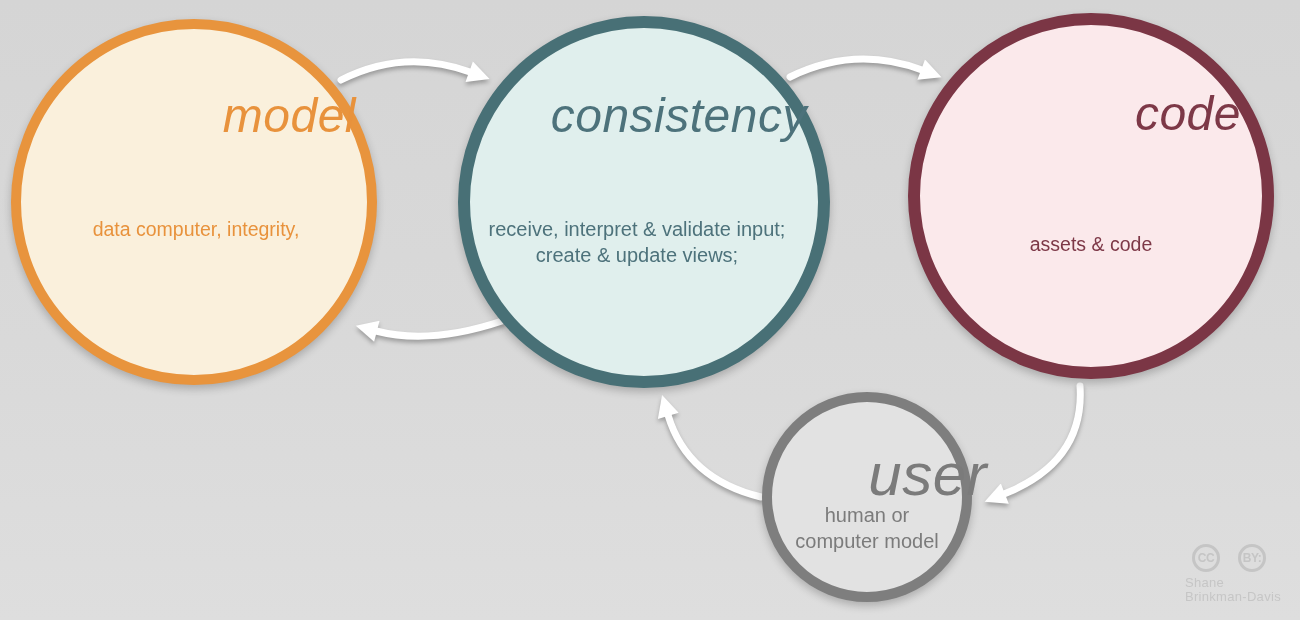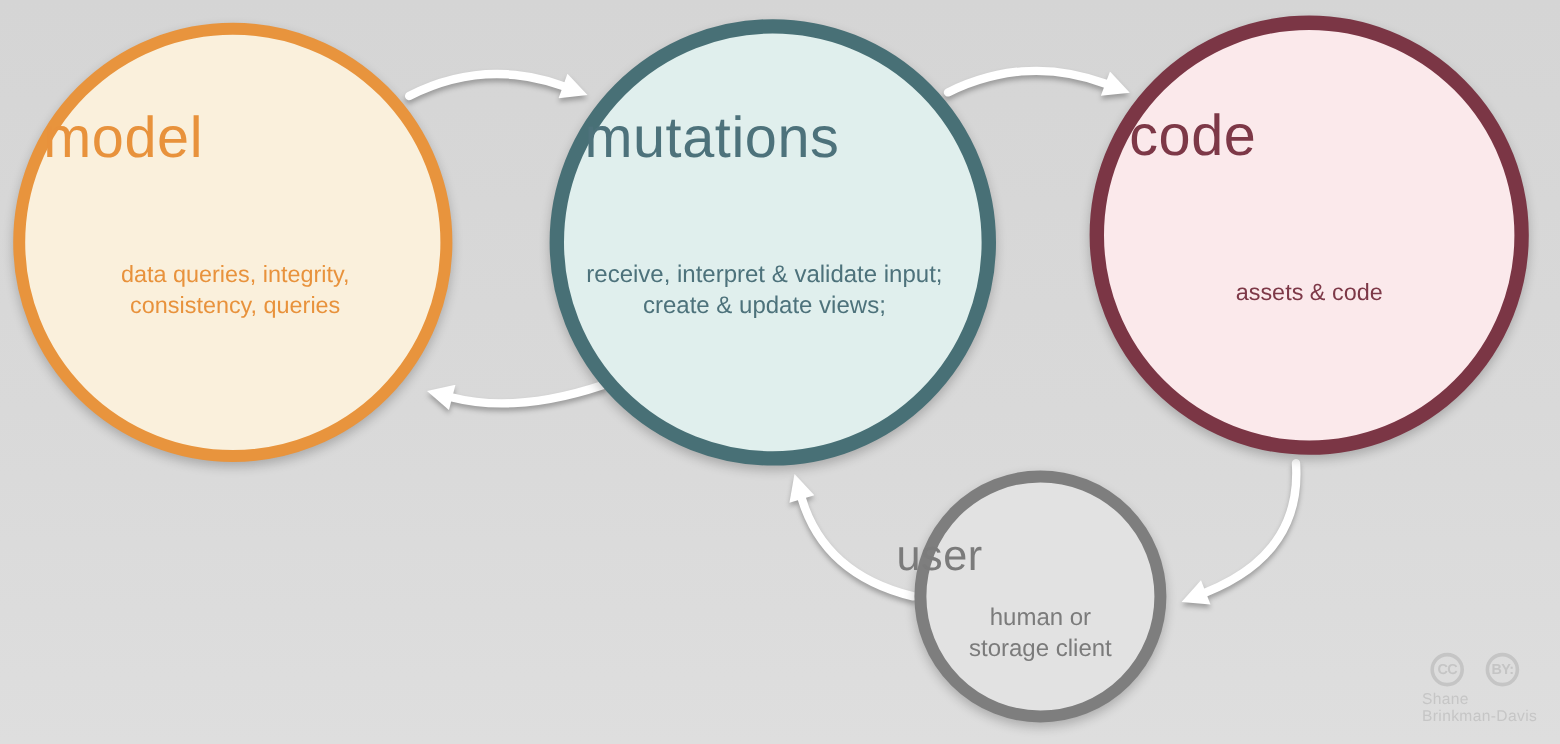--- a/index.html
+++ b/index.html
@@ -26,25 +26,26 @@
   .node-circle {
     position: absolute;
     border-radius: 50%;
     background: var(--fill);
     border: 10px solid var(--border);
     box-shadow: 0 4px 9px rgba(0,0,0,0.22);
   }
   .node-circle.thick { border-width: 12px; }
   .node-title {
     position: absolute;
-    text-align: left;
+    text-align: right;
     font-size: 48px;
     line-height: 1;
     color: var(--text);
     letter-spacing: 0.5px;
+    font-style: italic;
   }
   .node-desc {
     position: absolute;
     text-align: center;
     color: var(--text);
   }
   .desc-line { display: block; }
 
   
   .circle-model   { left: 11px;  top: 19px;  width: 366px; height: 366px; }
@@ -53,21 +54,21 @@
   
   .circle-controller { left: 458px; top: 16px; width: 372px; height: 372px; }
   .title-controller  { left: 487px; top: 92px; width: 320px; }
   .desc-controller   { left: 427px; top: 217px; width: 420px; font-size: 20px; line-height: 25.5px; }
   
   .circle-view    { left: 908px; top: 13px;  width: 366px; height: 366px; }
   .title-view     { left: 941px; top: 90px;  width: 300px; }
   .desc-view      { left: 941px; top: 231px; width: 300px; font-size: 19.5px; line-height: 26px; }
   
   .circle-user    { left: 762px; top: 392px; width: 210px; height: 210px; }
-  .title-user     { left: 747px; top: 445px; width: 240px; font-size: 36px; }
+  .title-user     { left: 747px; top: 445px; width: 240px; font-size: 60px; }
   .desc-user      { left: 747px; top: 503px; width: 240px; font-size: 20px; line-height: 25.5px; }
 
   
   .license {
     position: absolute;
     left: 1185px; top: 544px;
     width: 110px;
     color: #c5c5c5;
   }
   .badges { display: flex; gap: 18px; margin-left: 7px; }
@@ -106,42 +107,41 @@
       <path d="M 790 77 Q 855 45 922 70" marker-end="url(#ah)"></path>
       <path d="M 1080 386 Q 1085 462 1004 494" marker-end="url(#ah)"></path>
       <path d="M 761 497 Q 687 479 668 415" marker-end="url(#ah)"></path>
       <path d="M 502 321 Q 430 345 376 331" marker-end="url(#ah)"></path>
     </g>
   </svg>
 
   <div class="node-circle circle-model" style="--border: #e8943d; --fill: #faf0dc; --text: #e8923c;"></div>
   <div class="node-title title-model" style="--border: #e8943d; --fill: #faf0dc; --text: #e8923c;">model</div>
   <div class="node-desc desc-model" style="--border: #e8943d; --fill: #faf0dc; --text: #e8923c;">
-    <span class="desc-line">data queries, integrity,</span>
-    <span class="desc-line">consistency, queries</span>
+    <span class="desc-line">data computer, integrity,</span>
   </div>
 
   <div class="node-circle circle-controller thick" style="--border: #487076; --fill: #e0efed; --text: #4d727b;"></div>
-  <div class="node-title title-controller" style="--border: #487076; --fill: #e0efed; --text: #4d727b;">mutations</div>
+  <div class="node-title title-controller" style="--border: #487076; --fill: #e0efed; --text: #4d727b;">consistency</div>
   <div class="node-desc desc-controller" style="--border: #487076; --fill: #e0efed; --text: #4d727b;">
     <span class="desc-line">receive, interpret &amp; validate input;</span>
     <span class="desc-line">create &amp; update views;</span>
   </div>
 
   <div class="node-circle circle-view thick" style="--border: #7b3645; --fill: #fbe9eb; --text: #7d3847;"></div>
   <div class="node-title title-view" style="--border: #7b3645; --fill: #fbe9eb; --text: #7d3847;">code</div>
   <div class="node-desc desc-view" style="--border: #7b3645; --fill: #fbe9eb; --text: #7d3847;">
     <span class="desc-line">assets &amp; code</span>
   </div>
 
   <div class="node-circle circle-user" style="--border: #7e7e7e; --fill: #e2e2e2; --text: #7b7b7b;"></div>
   <div class="node-title title-user" style="--border: #7e7e7e; --fill: #e2e2e2; --text: #7b7b7b;">user</div>
   <div class="node-desc desc-user" style="--border: #7e7e7e; --fill: #e2e2e2; --text: #7b7b7b;">
     <span class="desc-line">human or</span>
-    <span class="desc-line">storage client</span>
+    <span class="desc-line">computer model</span>
   </div>
 
   <div class="license">
     <div class="badges">
       <div class="cc-badge">CC</div>
       <div class="cc-badge">BY:</div>
     </div>
     <div class="attribution">
       <div>Shane</div>
       <div>Brinkman-Davis</div>

